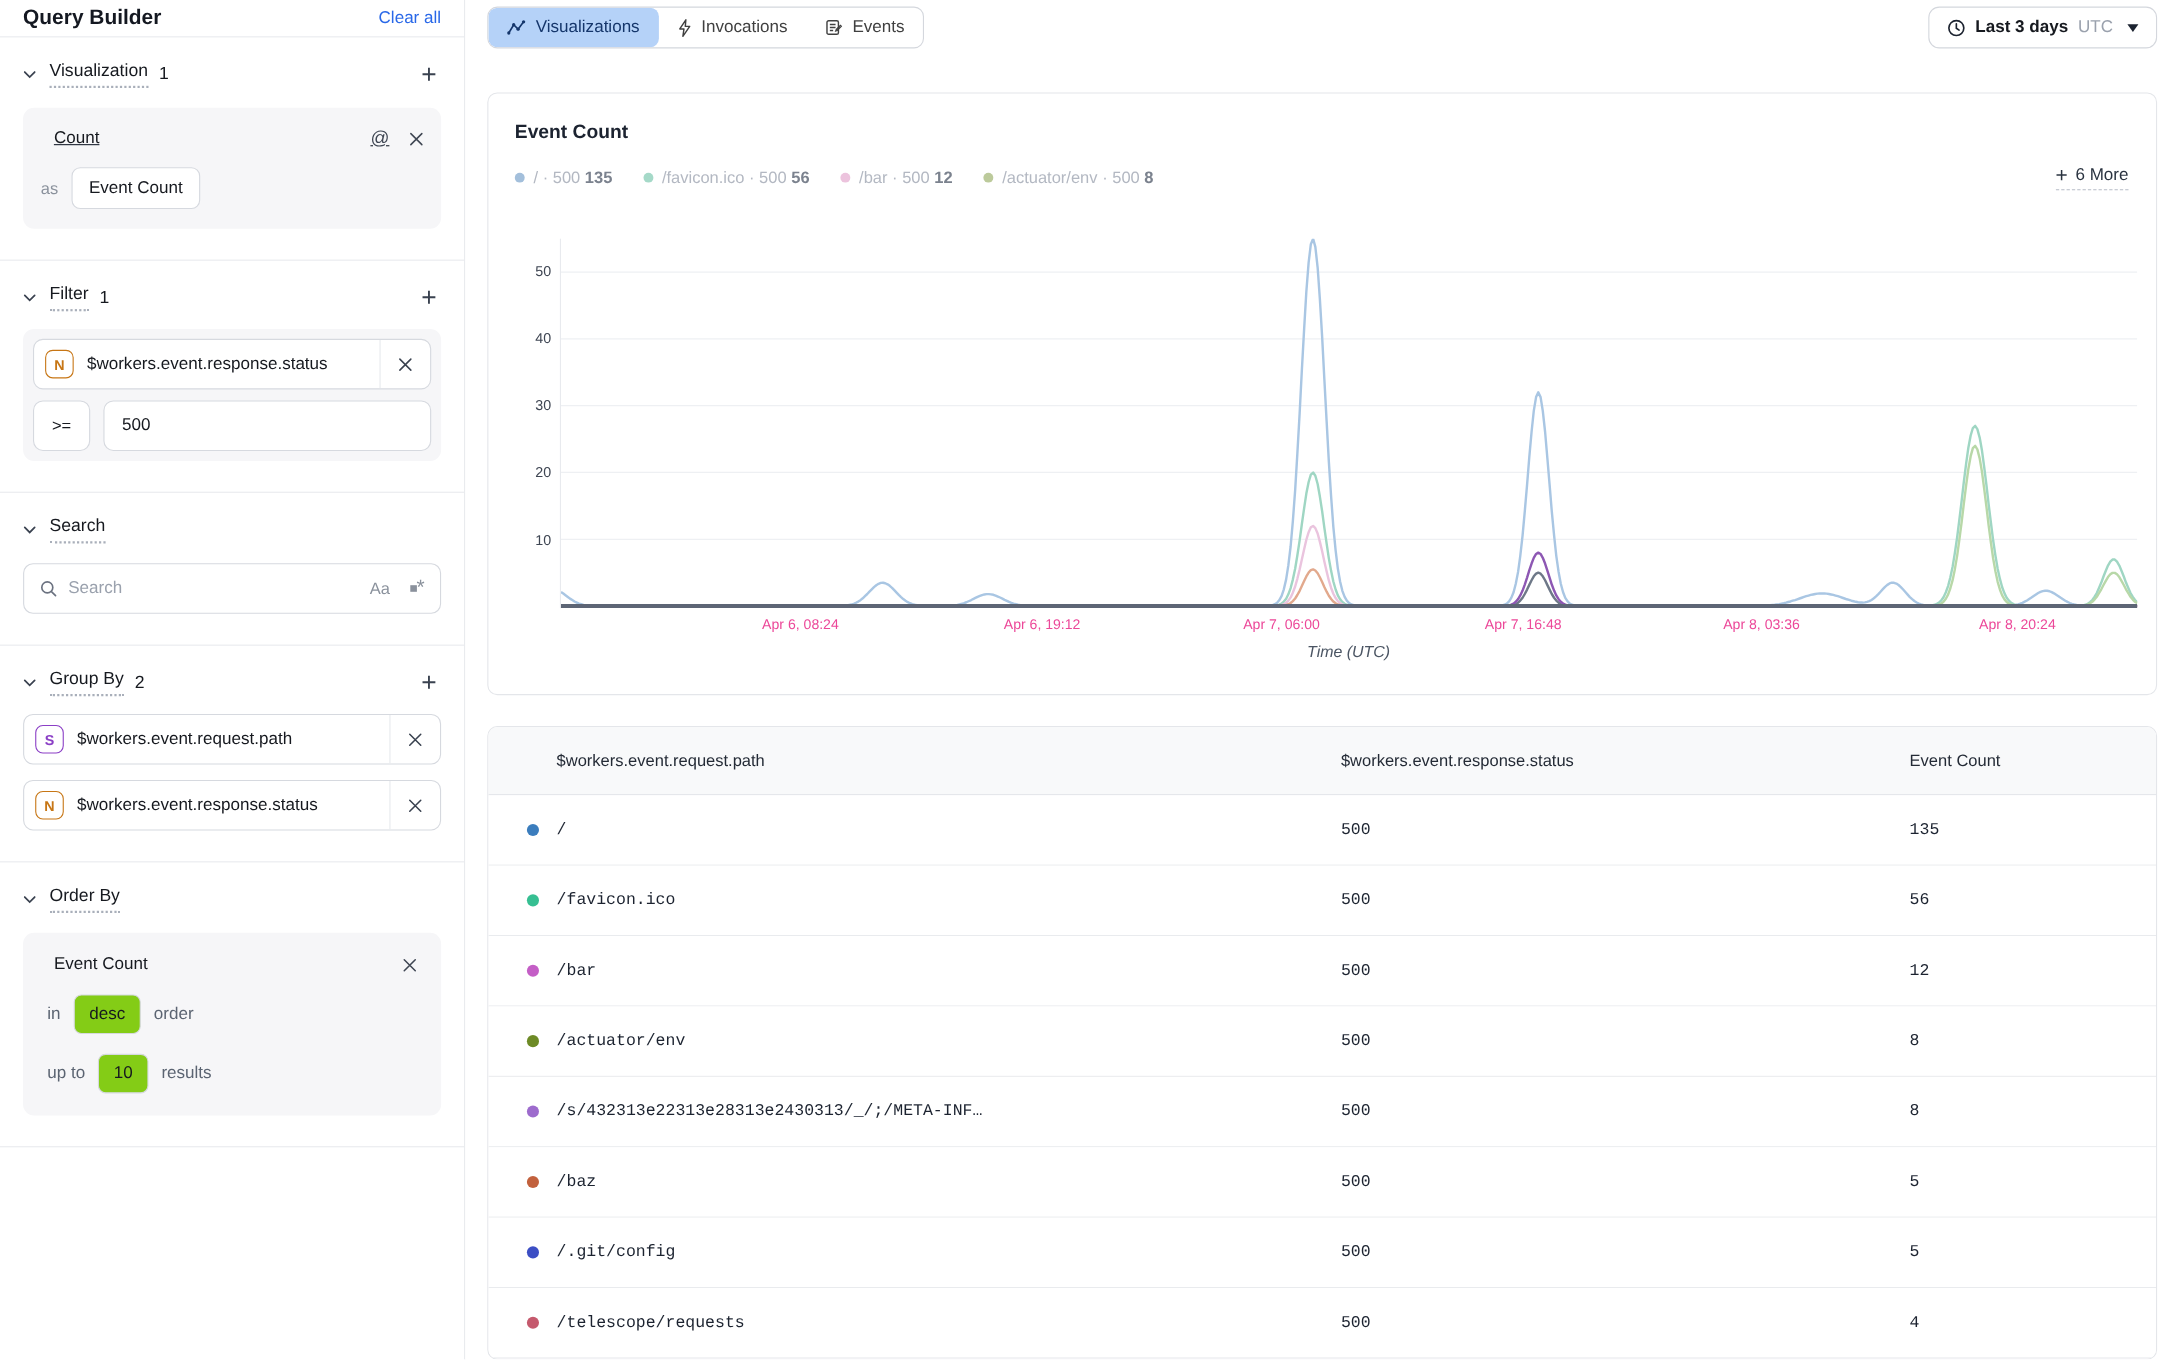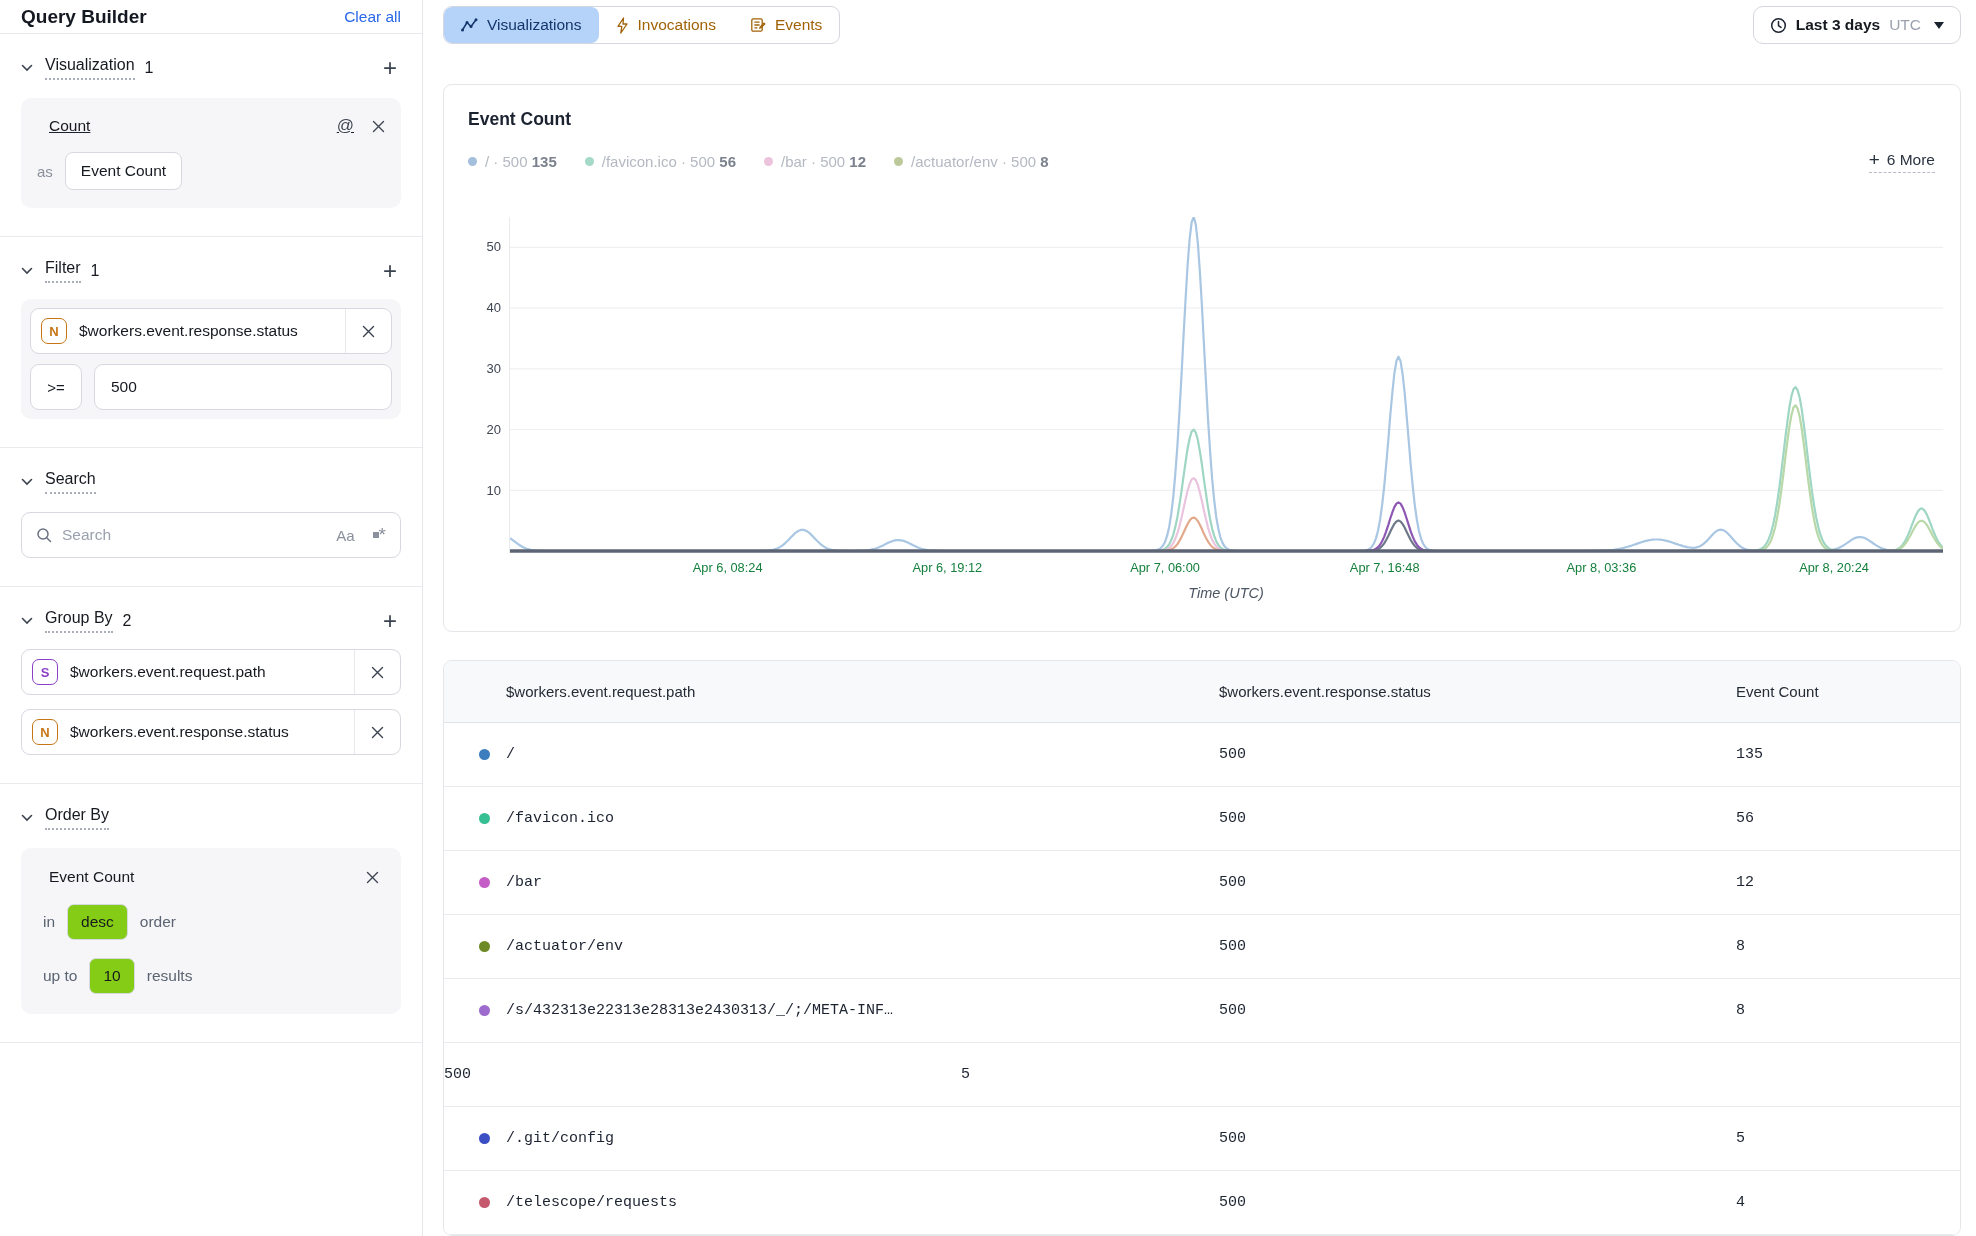--- a/index.html
+++ b/index.html
@@ -70,21 +70,21 @@
   .small-btn { background:#84cc16; border:1px solid #d6d9df; border-radius:7px; padding:8px 13px;
     color:#16191f; font-size:15.5px; cursor:pointer; }
 
   
   .main { flex:1; display:flex; flex-direction:column; background:#fff; }
   .topbar { height:50px; flex-shrink:0; display:flex; align-items:center;
     justify-content:space-between; padding:0 15px 0 20px; }
   .tab-group { display:flex; border:1px solid #d4d7dd; border-radius:9px; background:#fff;
     height:38px; overflow:hidden; align-items:stretch; }
   .tab { display:flex; align-items:center; gap:9px; padding:0 17px; font-size:15.5px;
-    color:#a16207; cursor:pointer; }
+    color:#404040; cursor:pointer; }
   .tab.selected { background:#b5d2f8; color:#15366b; border-radius:8px; }
   .tab svg { display:block; }
 
   .time-btn { display:flex; align-items:center; gap:9px; border:1px solid #d4d7dd;
     border-radius:10px; height:38px; padding:0 16px; cursor:pointer; background:#fff; }
   .time-label { font-size:15.5px; font-weight:600; color:#16191f; }
   .tz { font-size:15.5px; color:#9aa1ad; }
   .caret { width:0; height:0; border-left:5.5px solid transparent; border-right:5.5px solid transparent;
     border-top:7px solid #1c2330; margin-left:4px; }
 
@@ -102,21 +102,21 @@
   .more-btn { margin-left:auto; display:flex; align-items:center; gap:7px; font-size:15.5px;
     font-weight:500; color:#2a3340; border-bottom:1px dashed #b6bcc6; padding-bottom:3px; cursor:pointer; }
   .more-plus { font-size:19px; font-weight:300; line-height:1; }
 
   .plot-area { position:relative; margin-left:41px; margin-top:44px; height:336px;
     border-left:1px solid #e8eaee; }
   .plot-area svg { position:absolute; inset:0; width:100%; height:100%; }
   .ytick { position:absolute; left:-45px; width:36px; text-align:right; font-size:13px; color:#3f4653; }
   .x-labels { position:relative; height:24px; margin-left:41px; }
   .xtick { position:absolute; top:7px; transform:translateX(-50%); font-size:12.8px;
-    color:#15803d; white-space:nowrap; }
+    color:#ec4899; white-space:nowrap; }
   .xaxis-title { margin-left:41px; text-align:center; font-size:14.5px; color:#4b5563; margin-top:8px;font-style:italic; }
 
   .table-card { margin-top:28px; overflow:hidden; }
   .t-head { display:flex; background:#f8f9fa; border-bottom:1px solid #e0e3e8; height:62px;
     align-items:center; font-size:15px; color:#242b36; }
   .t-row { display:flex; align-items:center; height:64px; border-bottom:1px solid #e9ebee;
     background:#fff; }
   .c-path { width:775px; flex-shrink:0; padding-left:62px; position:relative; display:flex; align-items:center; }
   .c-status { width:517px; flex-shrink:0; }
   .c-count { flex:1; }
@@ -427,20 +427,24 @@
             </div>
             <div class="t-row">
               <div class="c-path">
                 <span class="dot" style="background: rgb(157, 107, 205);"></span>
                 <span class="mono">/s/432313e22313e28313e2430313/_/;/META-INF…</span>
               </div>
               <div class="c-status mono">500</div>
               <div class="c-count mono">8</div>
             </div>
             <div class="t-row">
+              <div class="c-path">
+                <span class="dot" style="background: rgb(194, 97, 61);"></span>
+                <span class="mono">/baz</span>
+              </div>
               <div class="c-status mono">500</div>
               <div class="c-count mono">5</div>
             </div>
             <div class="t-row">
               <div class="c-path">
                 <span class="dot" style="background: rgb(60, 78, 196);"></span>
                 <span class="mono">/.git/config</span>
               </div>
               <div class="c-status mono">500</div>
               <div class="c-count mono">5</div>

